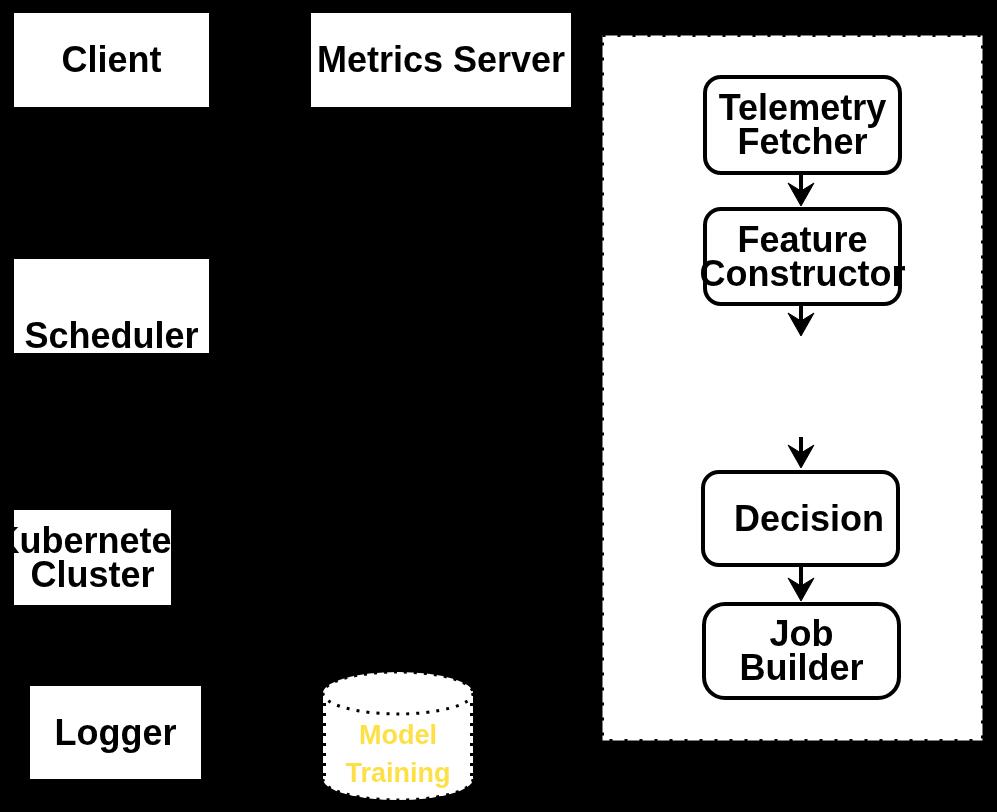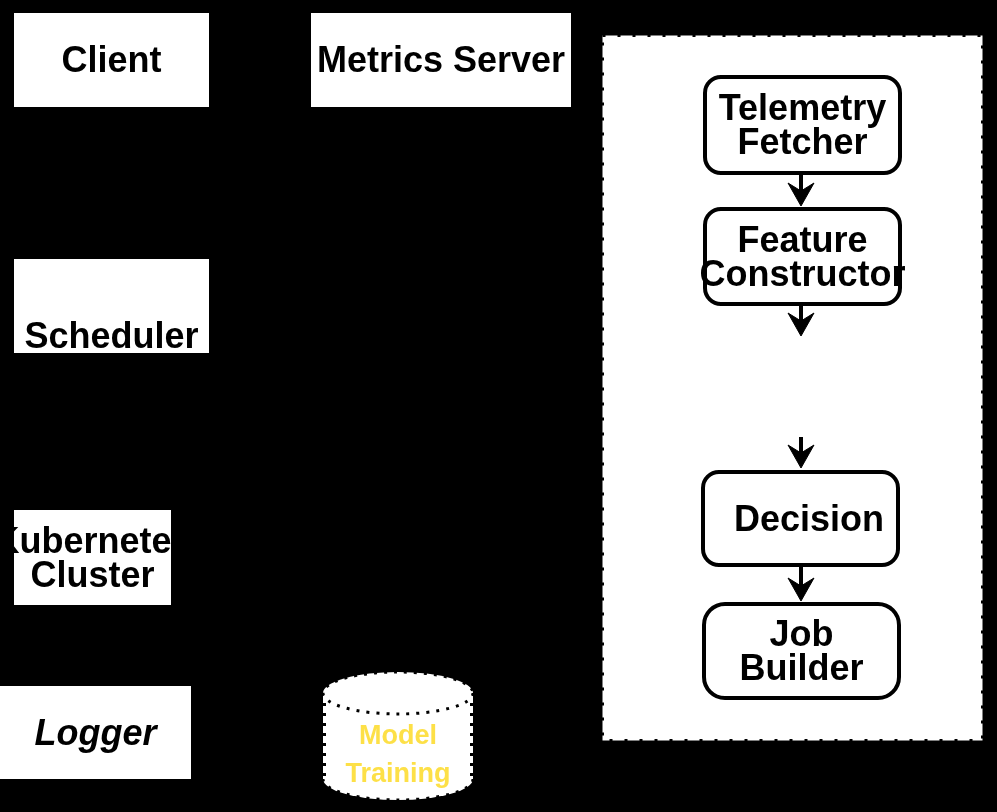--- a/index.html
+++ b/index.html
@@ -55,21 +55,21 @@
     color: #fde047;
     font-weight: 700;
     font-size: 27px;
     line-height: 38px;
   }
   
   #node-client            { left: 14px;  top: 13px;  width: 195px; height: 94px; }
   #node-metrics-server    { left: 311px; top: 13px;  width: 260px; height: 94px; }
   #node-scheduler         { left: 14px;  top: 259px; width: 195px; height: 94px; align-items: flex-end; }
   #node-kubernetes-cluster{ left: 14px;  top: 503px; width: 157px; height: 95px; margin-top: 7px; }
-  #node-logger            { left: 0;  top: 686px; width: 191px; height: 93px; font-style: italic; }
+  #node-logger            { left: 30px;  top: 686px; width: 171px; height: 93px; }
   
   #step-telemetry-fetcher   { left: 703px; top: 75px;  width: 199px; height: 100px; }
   #step-feature-constructor { left: 703px; top: 207px; width: 199px; height: 99px; }
   #step-supervised-model    { left: 680px; top: 337px; width: 243px; height: 100px; }
   #step-decision            { left: 701px; top: 470px; width: 199px; height: 97px; padding-left: 17px; }
   #step-job-builder         { left: 702px; top: 602px; width: 199px; height: 98px; border-radius: 23px; }
 </style>
 </head>
 <body>
 

